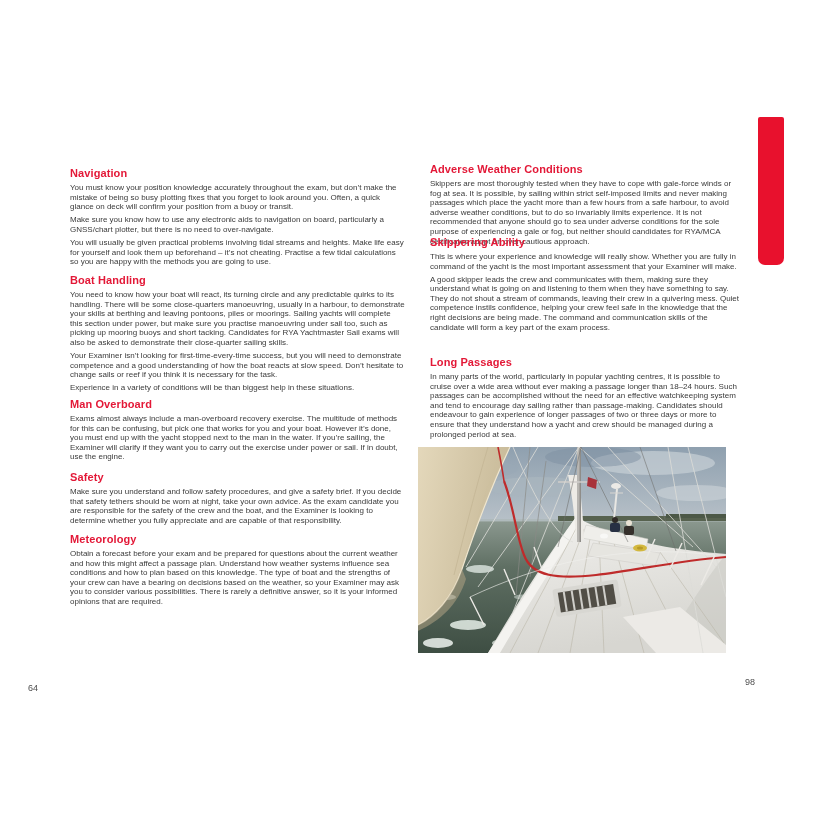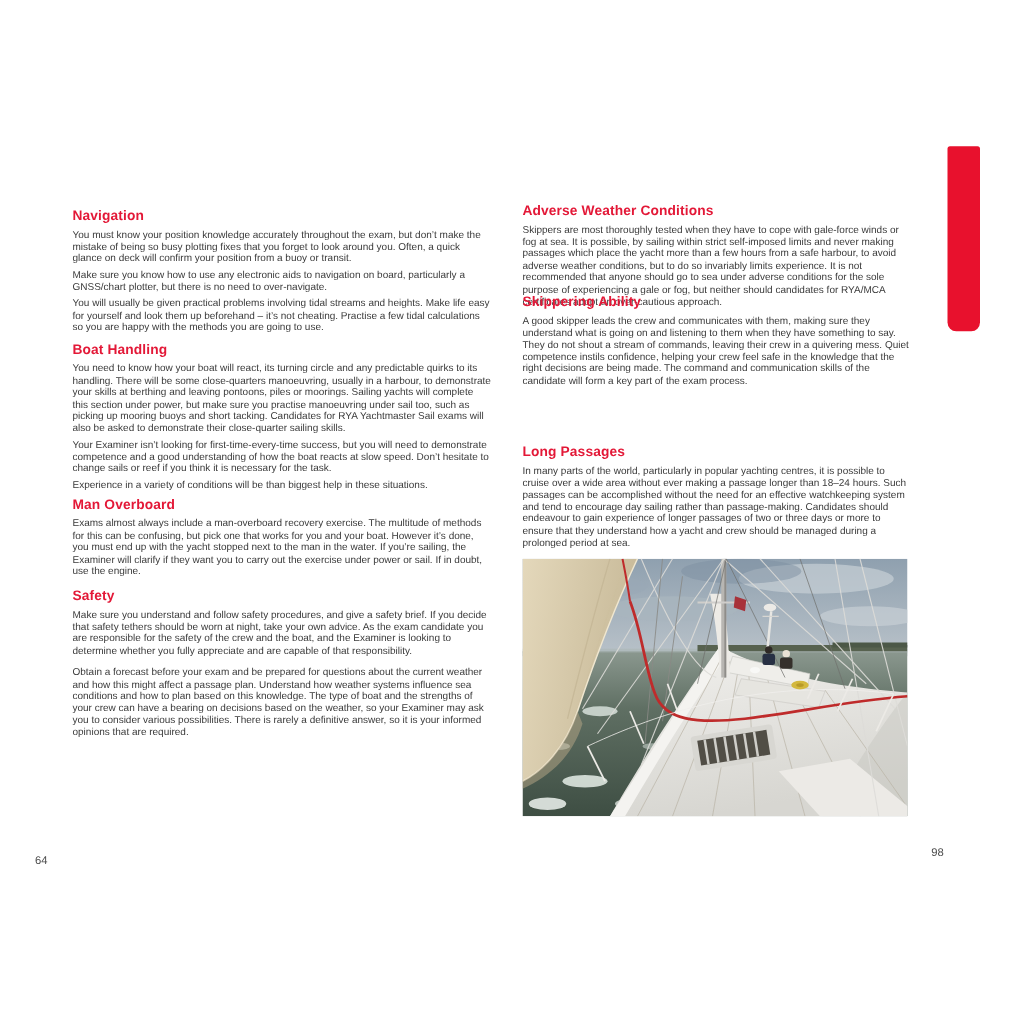--- a/index.html
+++ b/index.html
@@ -1,20 +1,20 @@
 <!DOCTYPE html>
 <html><head>
 <meta charset="utf-8">
 <style>
   html,body { margin:0; padding:0; background:#ffffff; }
   .spread {
     position:relative; width:814px; height:814px; background:#ffffff;
     font-family:"Liberation Sans", sans-serif; overflow:hidden;
   }
-  .section { position:absolute; }
+  .section { position:absolute;margin-left:12px; }
   .col-left  { left:58px;  width:335px; }
   .col-right { left:418px; width:312px; }
   .section h2 {
     margin:0 0 4px 0; font-size:11px; font-weight:bold; color:#e31837;
     letter-spacing:0.1px;
   }
   .section p {
     margin:0 0 3.5px 0; font-size:8px; line-height:9.6px; color:#3a3a3a;
   }
   .page-number {
@@ -52,30 +52,32 @@
     <h2>Man Overboard</h2>
     <p>Exams almost always include a man-overboard recovery exercise. The multitude of methods for this can be confusing, but pick one that works for you and your boat. However it’s done, you must end up with the yacht stopped next to the man in the water. If you’re sailing, the Examiner will clarify if they want you to carry out the exercise under power or sail. If in doubt, use the engine.</p>
   </div>
 
   <div class="section col-left" style="top:471px">
     <h2>Safety</h2>
     <p>Make sure you understand and follow safety procedures, and give a safety brief. If you decide that safety tethers should be worn at night, take your own advice. As the exam candidate you are responsible for the safety of the crew and the boat, and the Examiner is looking to determine whether you fully appreciate and are capable of that responsibility.</p>
   </div>
 
   <div class="section col-left" style="top:533px">
+    <h2>Meteorology</h2>
     <p>Obtain a forecast before your exam and be prepared for questions about the current weather and how this might affect a passage plan. Understand how weather systems influence sea conditions and how to plan based on this knowledge. The type of boat and the strengths of your crew can have a bearing on decisions based on the weather, so your Examiner may ask you to consider various possibilities. There is rarely a definitive answer, so it is your informed opinions that are required.</p>
   </div>
 
   <div class="section col-right" style="top:163px">
     <h2>Adverse Weather Conditions</h2>
     <p>Skippers are most thoroughly tested when they have to cope with gale-force winds or fog at sea. It is possible, by sailing within strict self-imposed limits and never making passages which place the yacht more than a few hours from a safe harbour, to avoid adverse weather conditions, but to do so invariably limits experience. It is not recommended that anyone should go to sea under adverse conditions for the sole purpose of experiencing a gale or fog, but neither should candidates for RYA/MCA certificates adopt an over-cautious approach.</p>
   </div>
 
   <div class="section col-right" style="top:236px">
     <h2>Skippering Ability</h2>
+    <p>This is where your experience and knowledge will really show. Whether you are fully in command of the yacht is the most important assessment that your Examiner will make.</p>
     <p>A good skipper leads the crew and communicates with them, making sure they understand what is going on and listening to them when they have something to say. They do not shout a stream of commands, leaving their crew in a quivering mess. Quiet competence instils confidence, helping your crew feel safe in the knowledge that the right decisions are being made. The command and communication skills of the candidate will form a key part of the exam process.</p>
   </div>
 
   <div class="section col-right" style="top:356px">
     <h2>Long Passages</h2>
     <p>In many parts of the world, particularly in popular yachting centres, it is possible to cruise over a wide area without ever making a passage longer than 18–24 hours. Such passages can be accomplished without the need for an effective watchkeeping system and tend to encourage day sailing rather than passage-making. Candidates should endeavour to gain experience of longer passages of two or three days or more to ensure that they understand how a yacht and crew should be managed during a prolonged period at sea.</p>
   </div>
 
   <div class="photo-frame">
     <svg width="308" height="206" viewBox="0 0 308 206" xmlns="http://www.w3.org/2000/svg">

